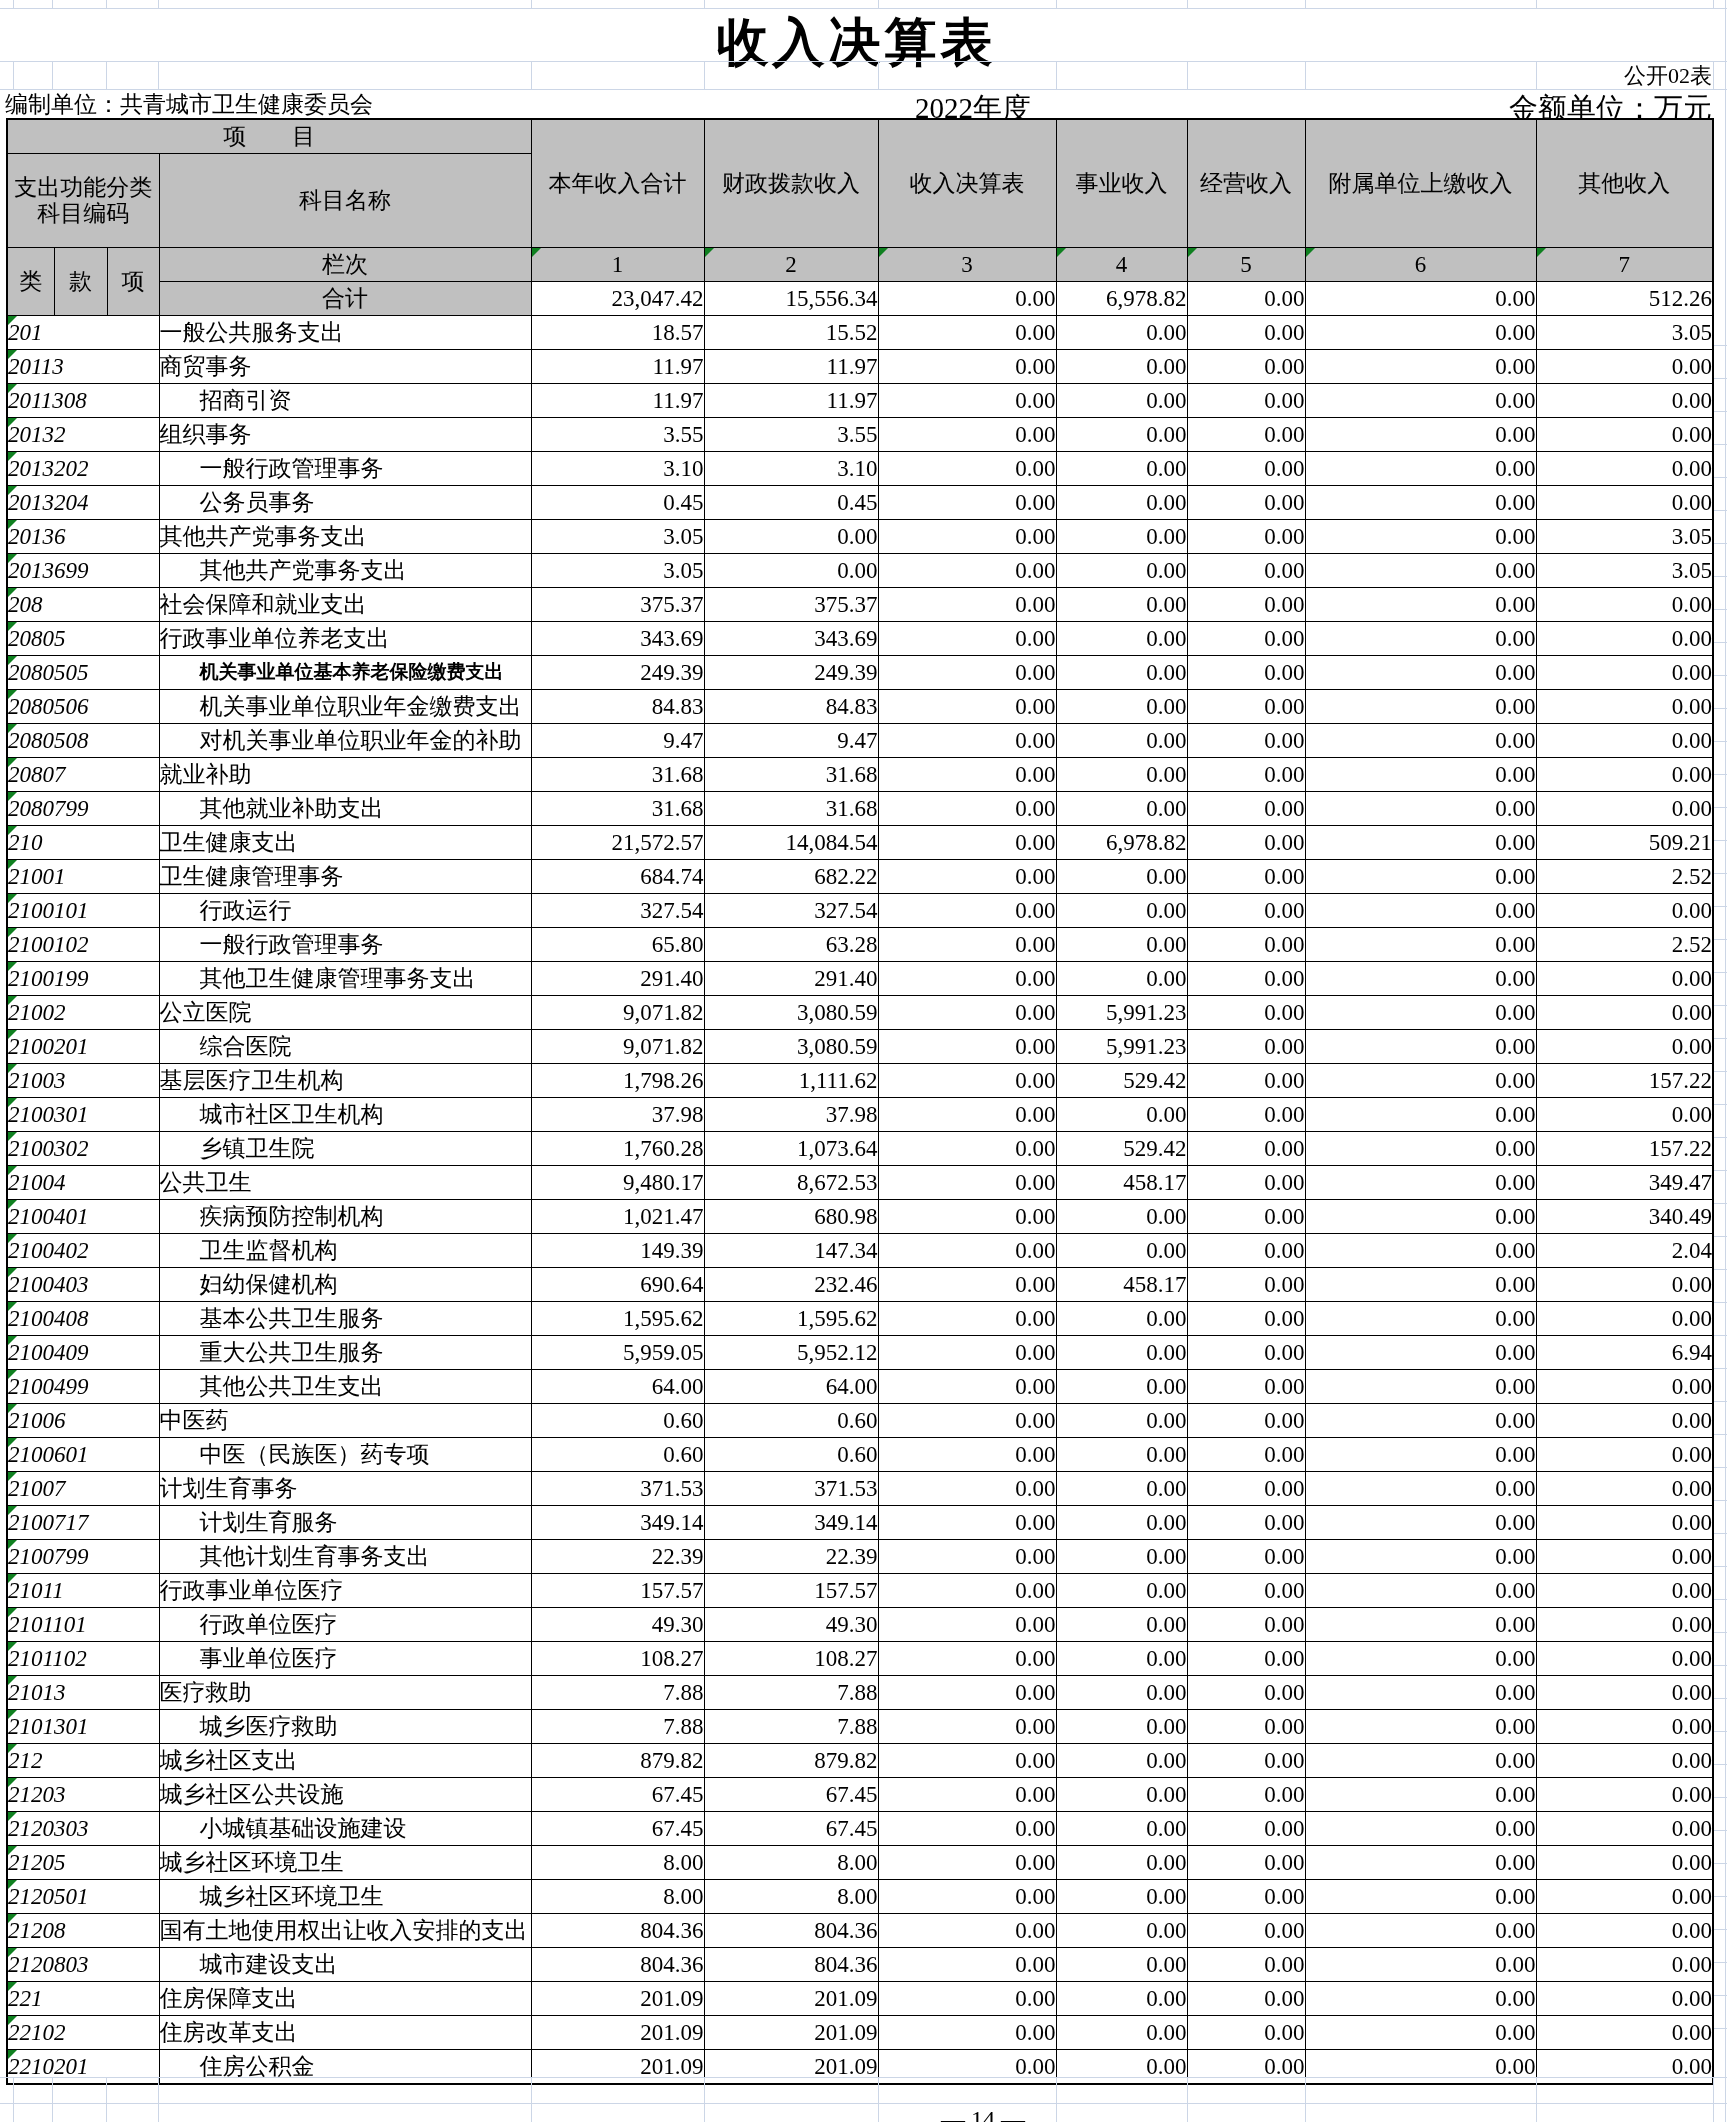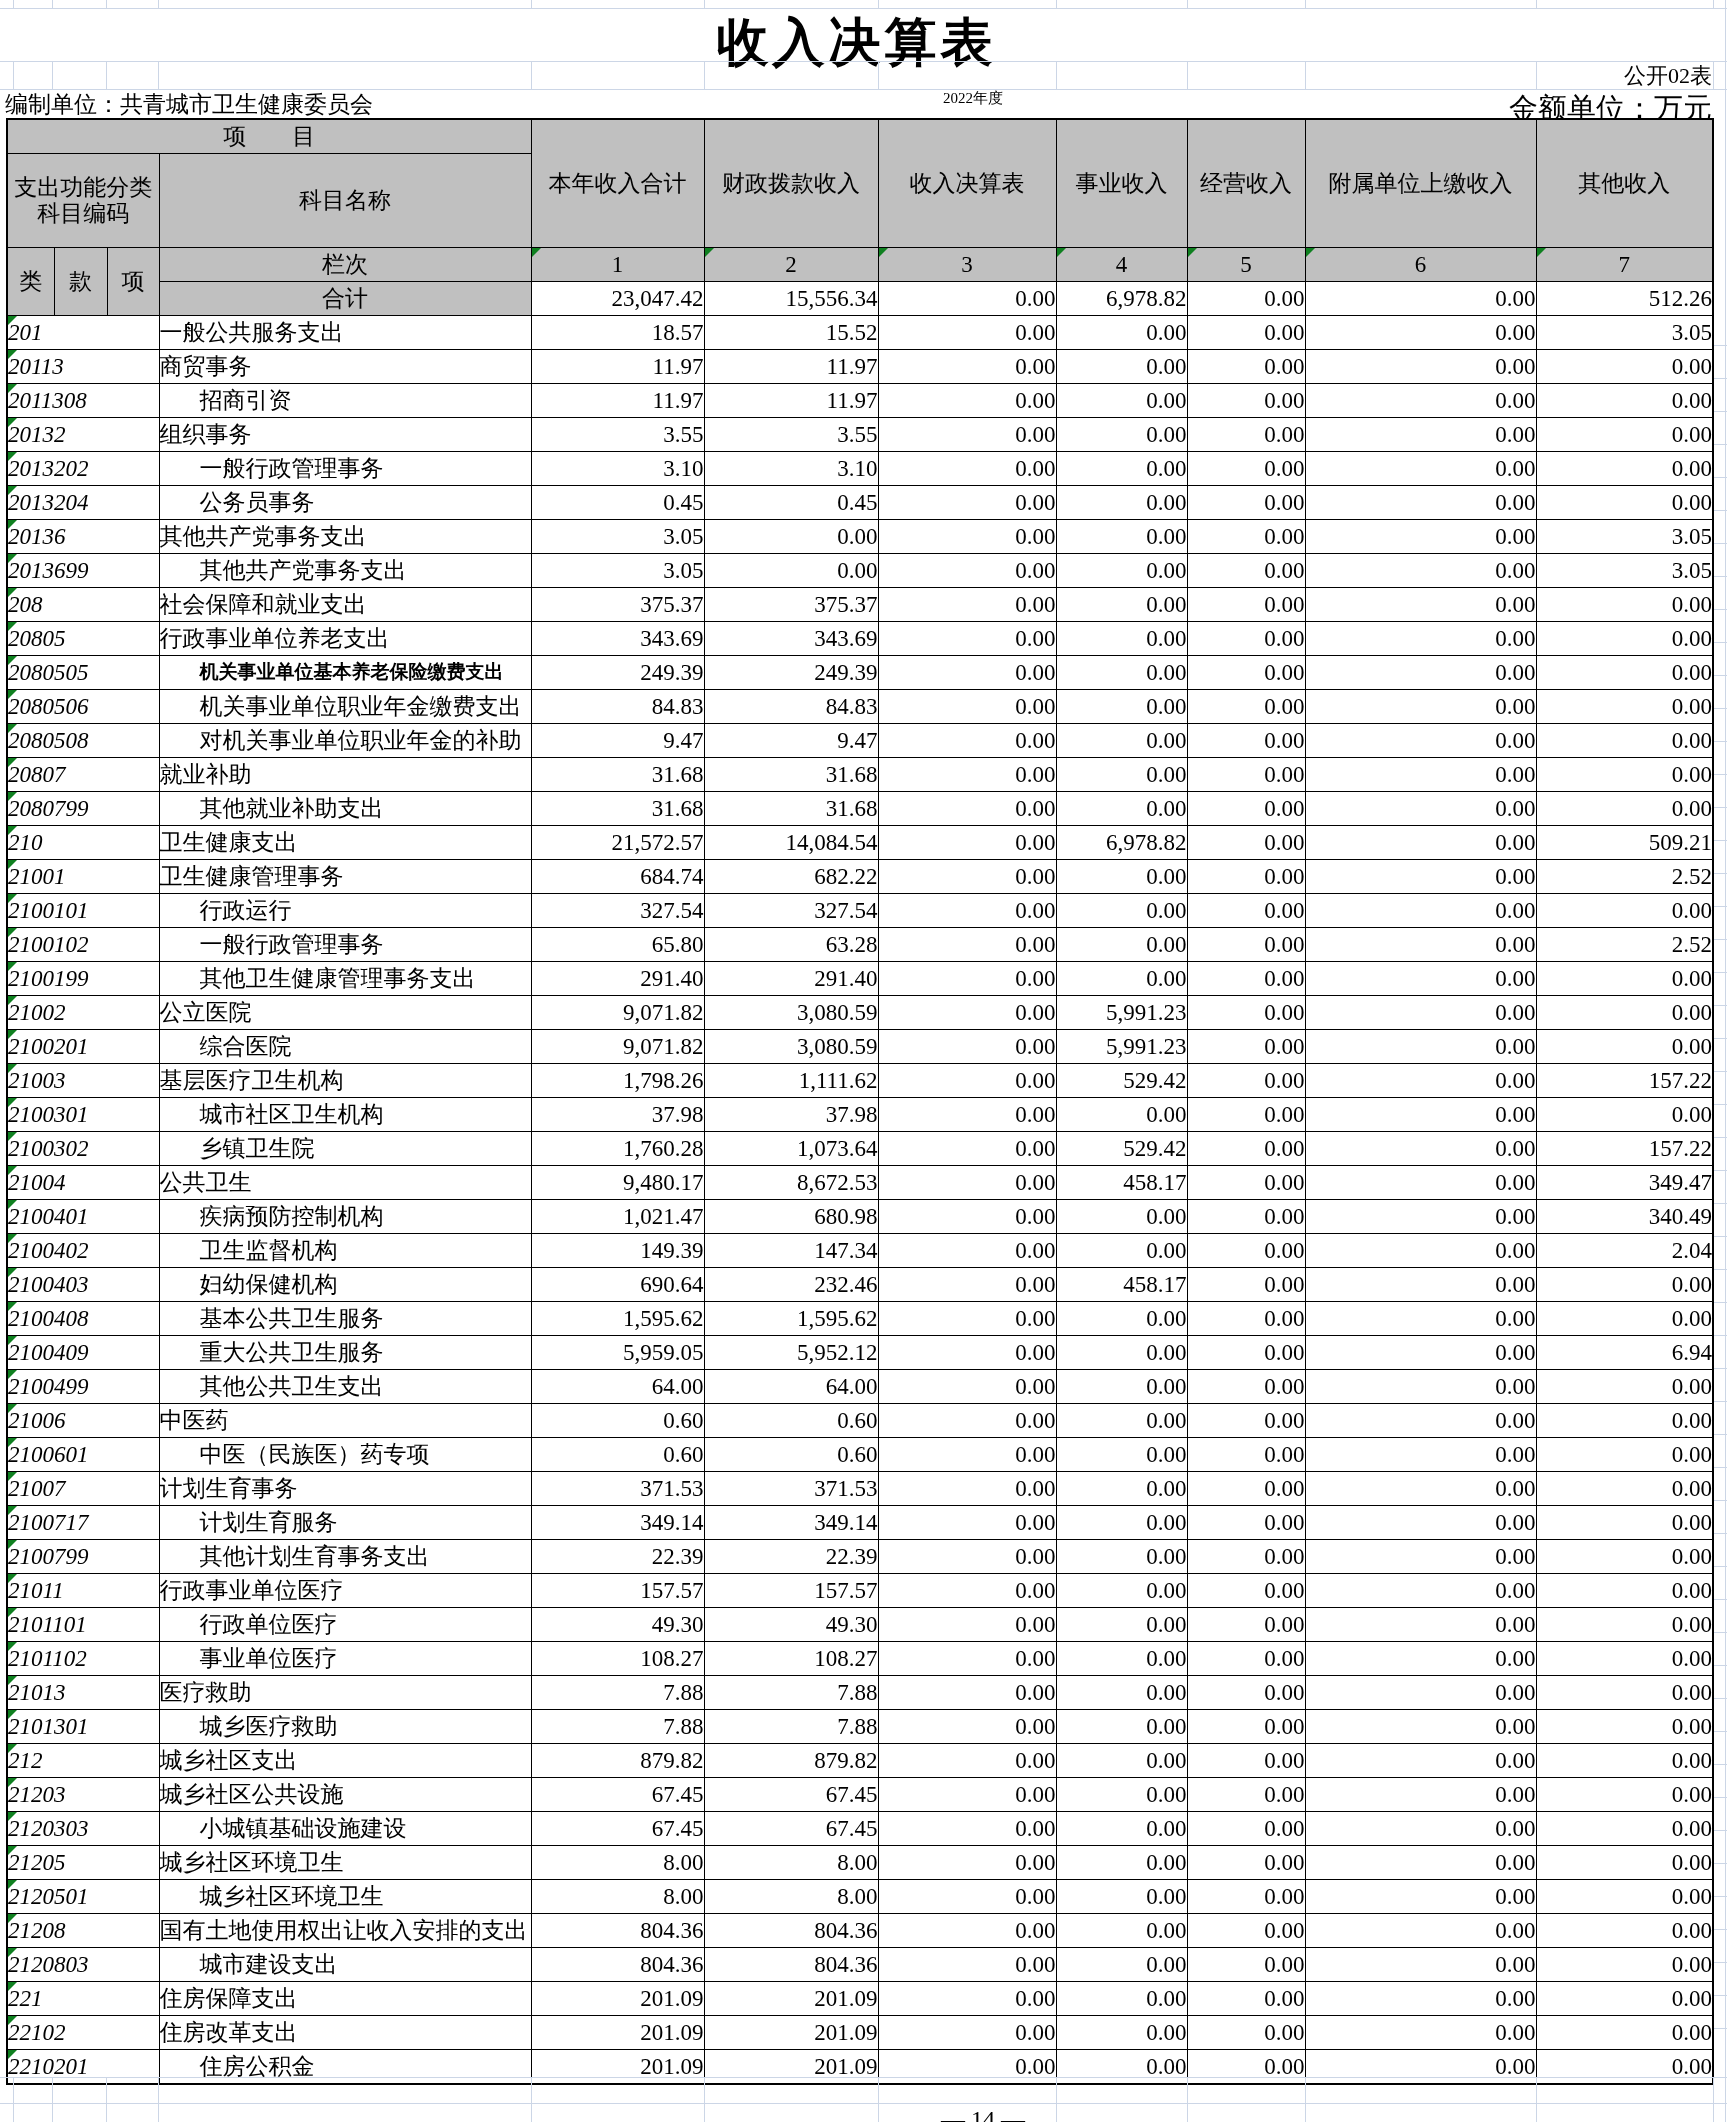--- a/index.html
+++ b/index.html
@@ -3,21 +3,21 @@
 <meta charset="utf-8">
 <style>
   html,body{margin:0;padding:0;background:#fff;}
   .page{position:relative;width:1728px;height:2123px;background:#ffffff;overflow:hidden;
         font-family:"Liberation Serif","DejaVu Serif",serif;color:#000;}
   .title{position:absolute;left:0;top:8px;width:1713px;text-align:center;
          font-size:52px;font-weight:bold;letter-spacing:4px;
          font-family:"Liberation Sans","DejaVu Sans",sans-serif;}
   .doccode{position:absolute;top:61px;right:16px;font-size:22px;}
   .meta-org{position:absolute;left:5px;top:89px;font-size:23px;}
-  .meta-year{position:absolute;left:889px;top:89px;width:168px;text-align:center;font-size:15px;}
+  .meta-year{position:absolute;left:889px;top:89px;width:168px;text-align:center;font-size:29px;}
   .meta-unit{position:absolute;top:89px;right:16px;font-size:29px;}
   table.sheet{position:absolute;left:6px;top:118px;width:1707px;
         border-collapse:collapse;table-layout:fixed;border:2px solid #000;padding-left:48px;}
   table.sheet td{border:1px solid #000;padding:0;position:relative;overflow:hidden;
         white-space:nowrap;font-size:23px;line-height:1.1;vertical-align:middle;}
   tr.r1 td{height:33px;}
   tr.r2 td{height:93px;}
   tr.r3 td{height:33px;}
   tr.r4 td{height:33px;}
   tr.drow td{height:33px;}

